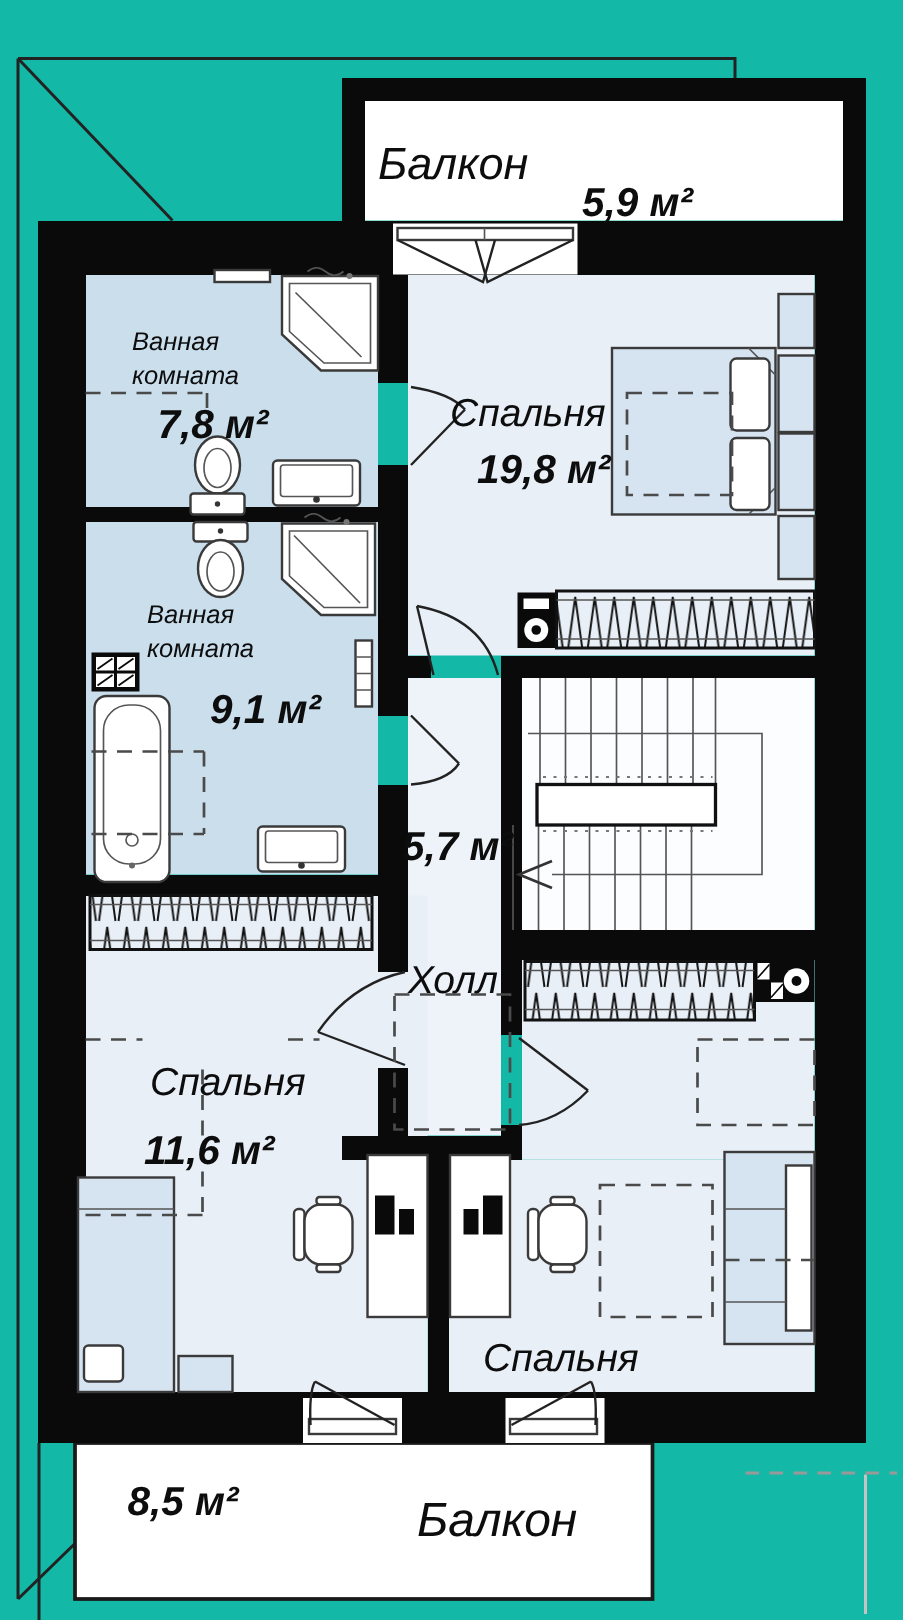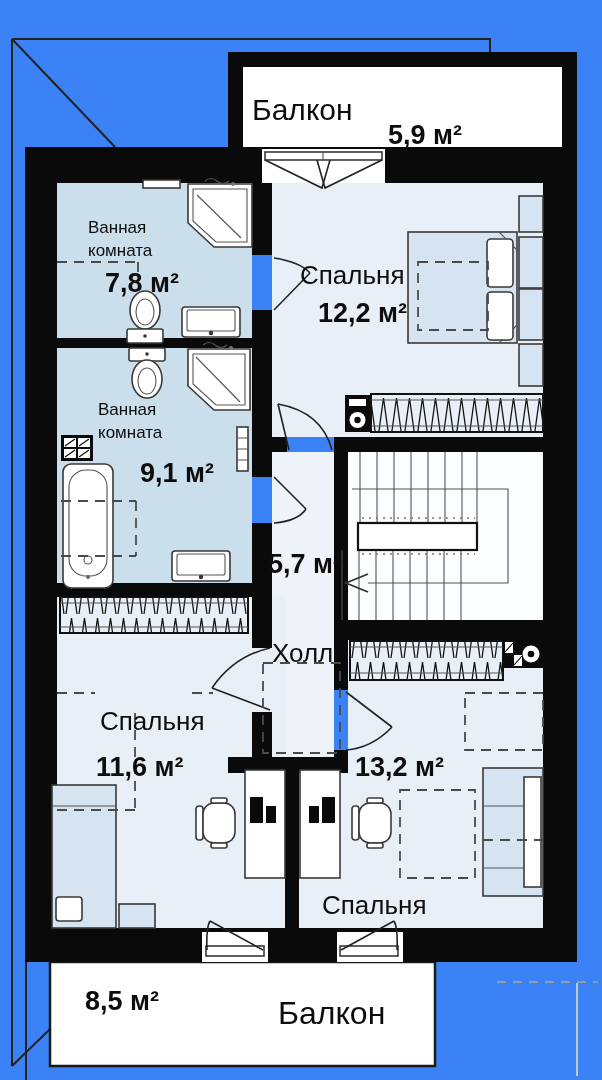--- a/index.html
+++ b/index.html
@@ -1,17 +1,17 @@
 <!DOCTYPE html>
 <html style="--c-wall: #0a0a0a; --c-bathroom_fill: #cbdeec; --c-room_fill: #e9eff7; --c-hall_fill: #eef3f9; --c-stair_fill: #fcfdfe; --c-furniture_fill: #d6e3f0;"><head>
 <meta charset="utf-8">
 <style>
   html,body{margin:0;padding:0;background:#fff;}
-  .plan{position:relative;width:602px;height:1080px;background:#3b82f6;overflow:hidden;
-        font-family:"Liberation Sans",sans-serif;color:#0d0d0d;}
+  .plan{position:relative;width:602px;height:1080px;background:#14b8a6;overflow:hidden;
+        font-family:"Liberation Sans",sans-serif;color:#0d0d0d;font-style:italic;}
   .plan svg{position:absolute;left:0;top:0;}
   
   .wall{fill:var(--c-wall,#0a0a0a);}
   .bath{fill:var(--c-bathroom_fill,#cbdeec);}
   .room{fill:var(--c-room_fill,#e9eff7);}
   .hallf{fill:var(--c-hall_fill,#eef3f9);}
   .stairf{fill:var(--c-stair_fill,#fcfdfe);}
   .furn{fill:var(--c-furniture_fill,#d6e3f0);stroke:#3a3a3a;stroke-width:1.6;}
   .fx{fill:#ffffff;stroke:#3a3a3a;stroke-width:1.6;}
   .ln{stroke:#222;stroke-width:1.6;fill:none;}
@@ -299,30 +299,29 @@
   <rect class="fx" x="143" y="180" width="37" height="8" stroke-width="1.2"></rect>
 </svg>
 
 <div class="lbl balcony-name" style="left:252px;top:93px;">Балкон</div>
 <div class="lbl area" style="left:388px;top:100px;margin-top:20px;">5,9 м²</div>
 
 <div class="lbl bath-name" style="left:88px;top:216px;width:98px;">Ванная комната</div>
 <div class="lbl area" style="left:105px;top:268px;">7,8 м²</div>
 
 <div class="lbl room-name" style="left:300px;top:232px;">Спальня</div>
-<div class="lbl area" style="left:318px;top:298px;">12,2 м²</div>
+<div class="lbl area" style="left:318px;top:298px;">19,8 м²</div>
 
 <div class="lbl bath-name" style="left:98px;top:398px;width:98px;">Ванная комната</div>
 <div class="lbl area" style="left:140px;top:458px;text-align:center;">9,1 м²</div>
 
 <div class="lbl area" style="left:268px;top:549px;">5,7 м²</div>
 <div class="lbl room-name" style="left:272px;top:610px;">Холл</div>
 
 <div class="lbl room-name" style="left:100px;top:678px;">Спальня</div>
 <div class="lbl area" style="left:96px;top:752px;">11,6 м²</div>
 
-<div class="lbl area" style="left:355px;top:752px;">13,2 м²</div>
 <div class="lbl room-name" style="left:322px;top:862px;">Спальня</div>
 
 <div class="lbl area" style="left:85px;top:986px;">8,5 м²</div>
 <div class="lbl balcony-name" style="left:278px;top:995px;font-size:32px;">Балкон</div>
 
 </div>
 
 </body></html>

